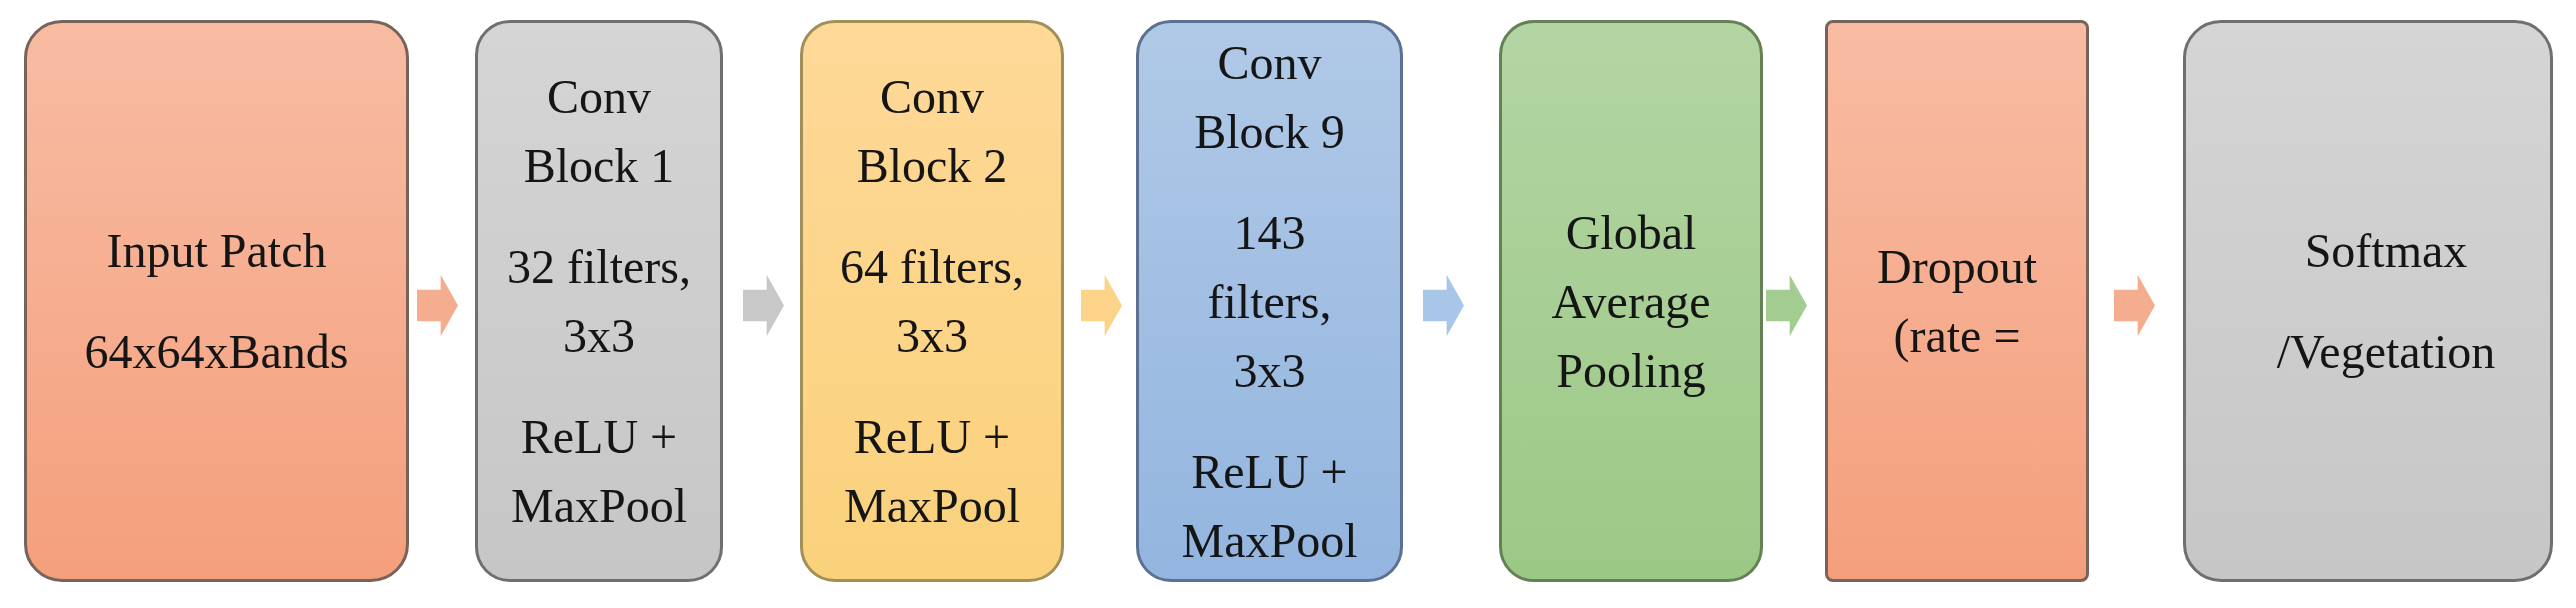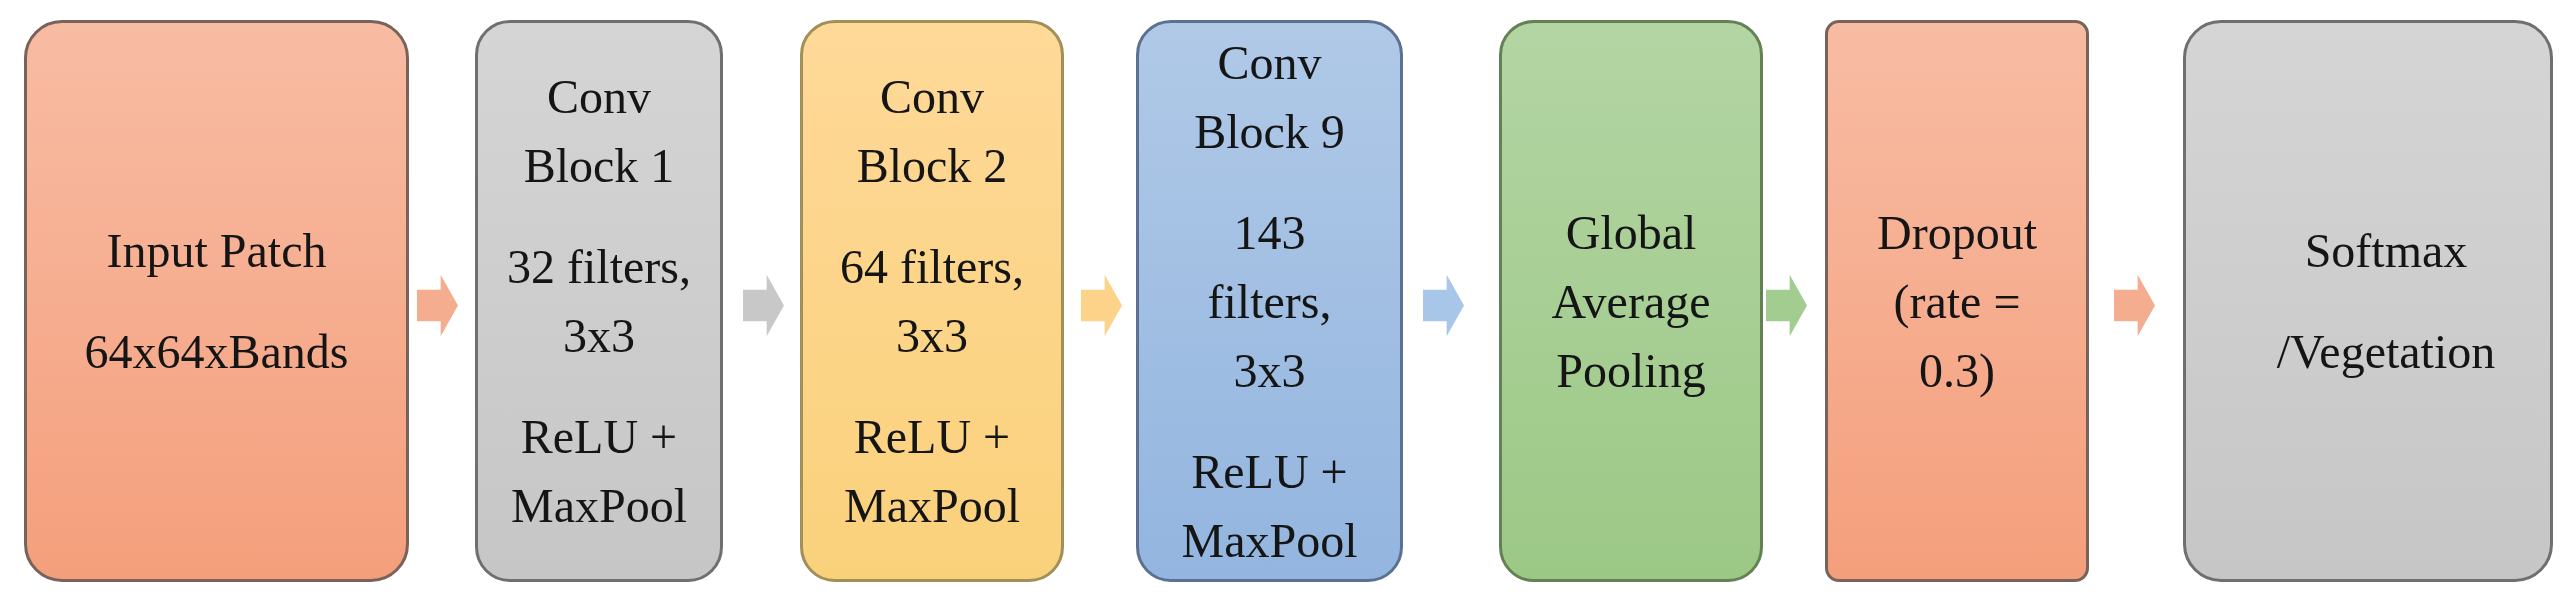--- a/index.html
+++ b/index.html
@@ -97,25 +97,24 @@
         <div class="line">MaxPool</div>
       </div>
     </div>
     <div class="box" style="left: 1479px; top: 20px; width: 264px; height: 562px; border-radius: 35px; border-color: rgb(100, 128, 85); background: linear-gradient(rgb(179, 213, 163), rgb(156, 200, 134)); margin-left: 20px;">
       <div class="para">
         <div class="line">Global</div>
         <div class="line">Average</div>
         <div class="line">Pooling</div>
       </div>
     </div>
-    <div class="box" style="left: 1825px; top: 20px; width: 264px; height: 562px; border-radius: 14px; border-color: rgb(119, 99, 90); background: linear-gradient(rgb(248, 188, 163), rgb(244, 159, 124));">
+    <div class="box" style="left: 1825px; top: 20px; width: 264px; height: 562px; border-radius: 8px; border-color: rgb(119, 99, 90); background: linear-gradient(rgb(248, 188, 163), rgb(244, 159, 124));">
       <div class="para">
         <div class="line">Dropout</div>
         <div class="line">(rate =</div>
-        <div class="line">0.3)</div>
       </div>
     </div>
     <div class="box" style="left: 2183px; top: 20px; width: 370px; height: 562px; border-radius: 38px; border-color: rgb(111, 111, 111); background: linear-gradient(rgb(213, 213, 213), rgb(198, 198, 198)); padding-left: 36px;">
       <div class="para">
         <div class="line">Softmax</div>
       </div>
       <div class="para">
         <div class="line">/Vegetation</div>
       </div>
     </div>

